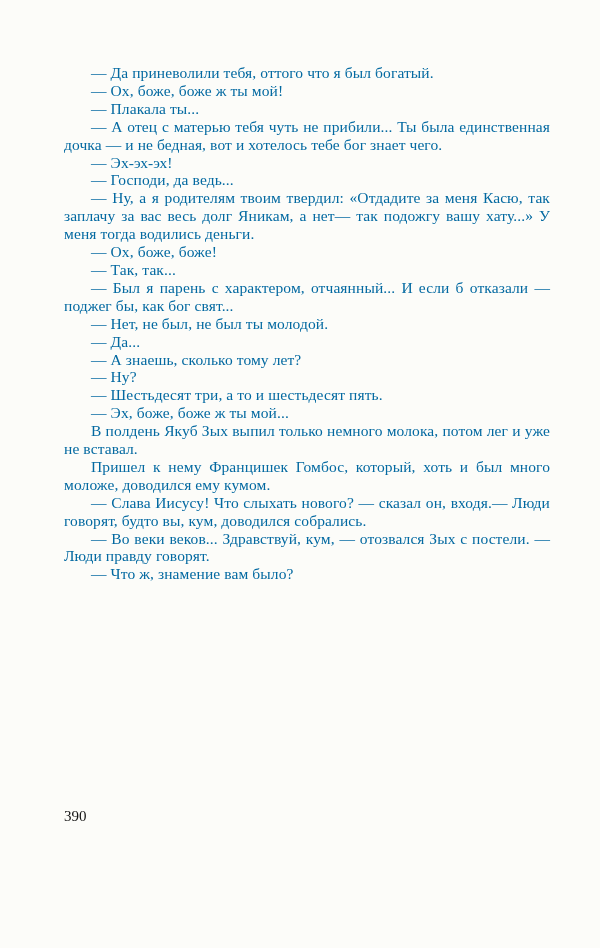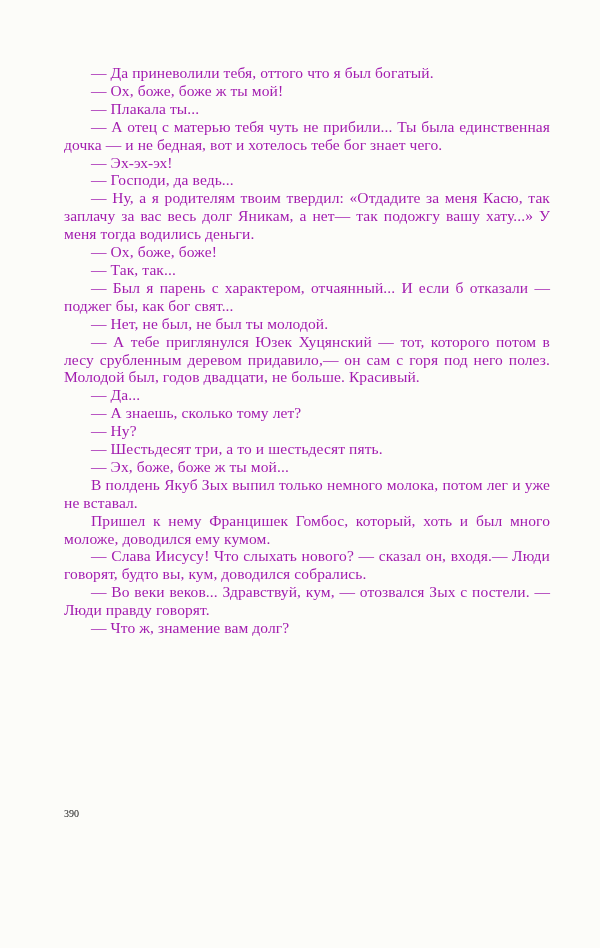--- a/index.html
+++ b/index.html
@@ -20,60 +20,59 @@
     box-sizing: border-box;
   }
   .text-block {
     position: absolute;
     left: 64px;
     top: 64px;
     width: 486px;
     font-family: "Liberation Serif", "DejaVu Serif", serif;
     font-size: 15.5px;
     line-height: 17.9px;
-    color: #a21caf;
+    color: #0369a1;
     text-align: justify;
     letter-spacing: 0.1px;
   }
   .text-block p {
     margin: 0;
     padding: 0;
     text-indent: 27px;
   }
   .page-number {
     position: absolute;
     left: 64px;
     top: 808px;
     font-family: "Liberation Serif", "DejaVu Serif", serif;
-    font-size: 10px;
+    font-size: 15px;
     color: #131313;
   }
 </style>
 </head>
 <body>
 
 <div class="page">
   <div class="text-block">
     <p>— Да приневолили тебя, оттого что я был богатый.</p>
     <p>— Ох, боже, боже ж ты мой!</p>
     <p>— Плакала ты...</p>
     <p>— А отец с матерью тебя чуть не прибили... Ты была единственная дочка — и не бедная, вот и хотелось тебе бог знает чего.</p>
     <p>— Эх-эх-эх!</p>
     <p>— Господи, да ведь...</p>
     <p>— Ну, а я родителям твоим твердил: «Отдадите за меня Касю, так заплачу за вас весь долг Яникам, а нет— так подожгу вашу хату...» У меня тогда водились деньги.</p>
     <p>— Ох, боже, боже!</p>
     <p>— Так, так...</p>
     <p>— Был я парень с характером, отчаянный... И если б отказали — поджег бы, как бог свят...</p>
     <p>— Нет, не был, не был ты молодой.</p>
-    <p>— А тебе приглянулся Юзек Хуцянский — тот, которого потом в лесу срубленным деревом придавило,— он сам с горя под него полез. Молодой был, годов двадцати, не больше. Красивый.</p>
     <p>— Да...</p>
     <p>— А знаешь, сколько тому лет?</p>
     <p>— Ну?</p>
     <p>— Шестьдесят три, а то и шестьдесят пять.</p>
     <p>— Эх, боже, боже ж ты мой...</p>
     <p>В полдень Якуб Зых выпил только немного молока, потом лег и уже не вставал.</p>
     <p>Пришел к нему Францишек Гомбос, который, хоть и был много моложе, доводился ему кумом.</p>
     <p>— Слава Иисусу! Что слыхать нового? — сказал он, входя.— Люди говорят, будто вы, кум, доводился собрались.</p>
     <p>— Во веки веков... Здравствуй, кум, — отозвался Зых с постели. — Люди правду говорят.</p>
-    <p>— Что ж, знамение вам долг?</p>
+    <p>— Что ж, знамение вам было?</p>
   </div>
   <div class="page-number">390</div>
 </div>
 
 </body></html>

